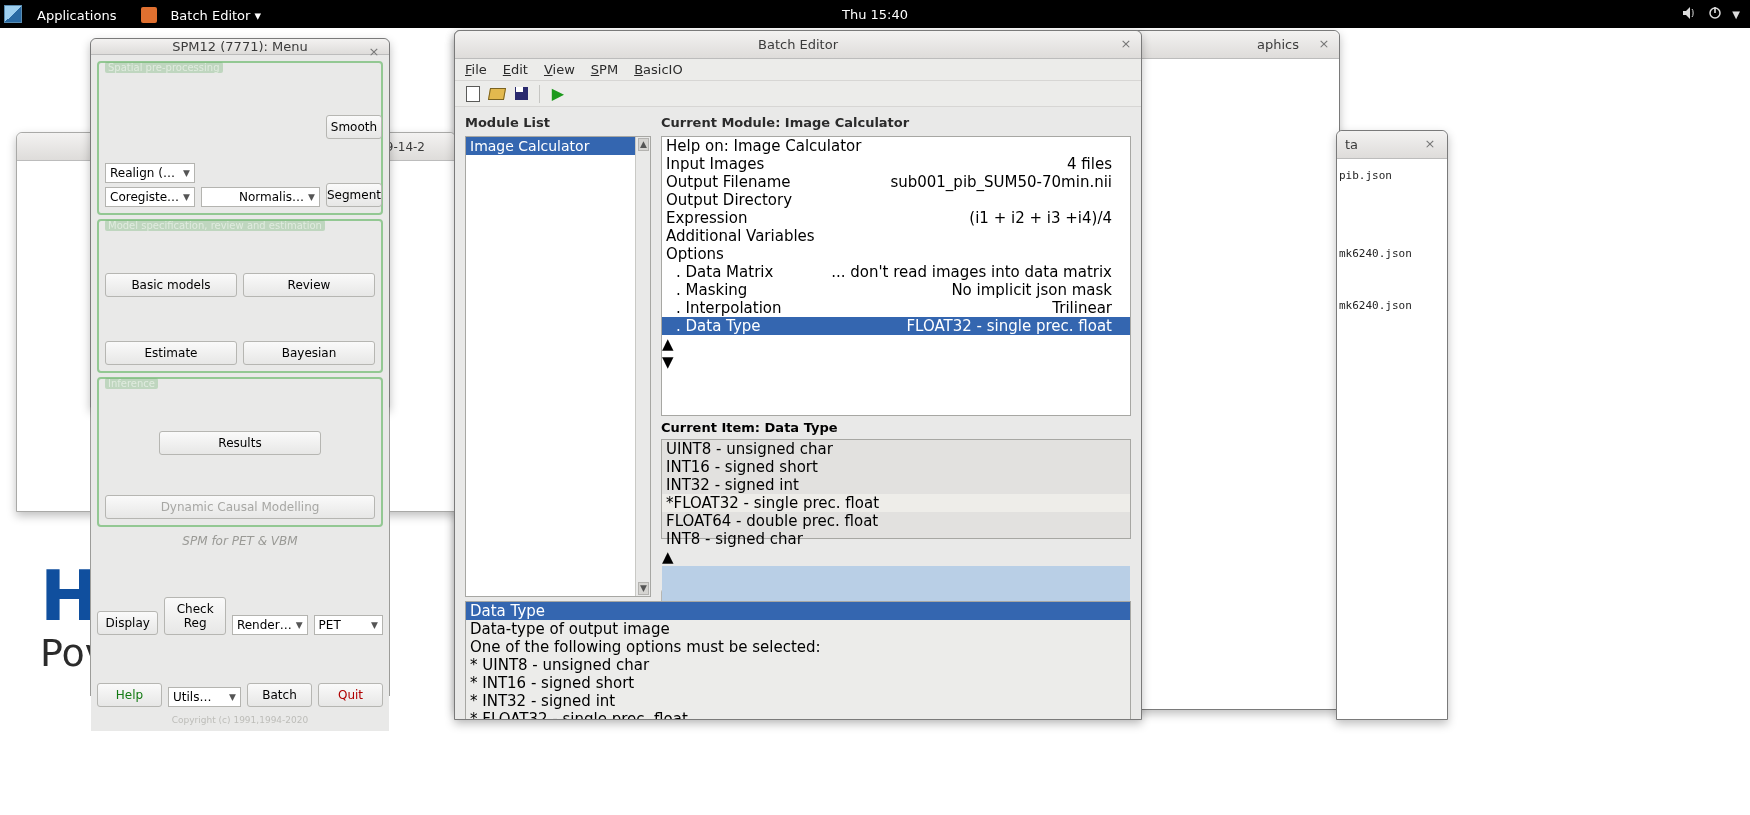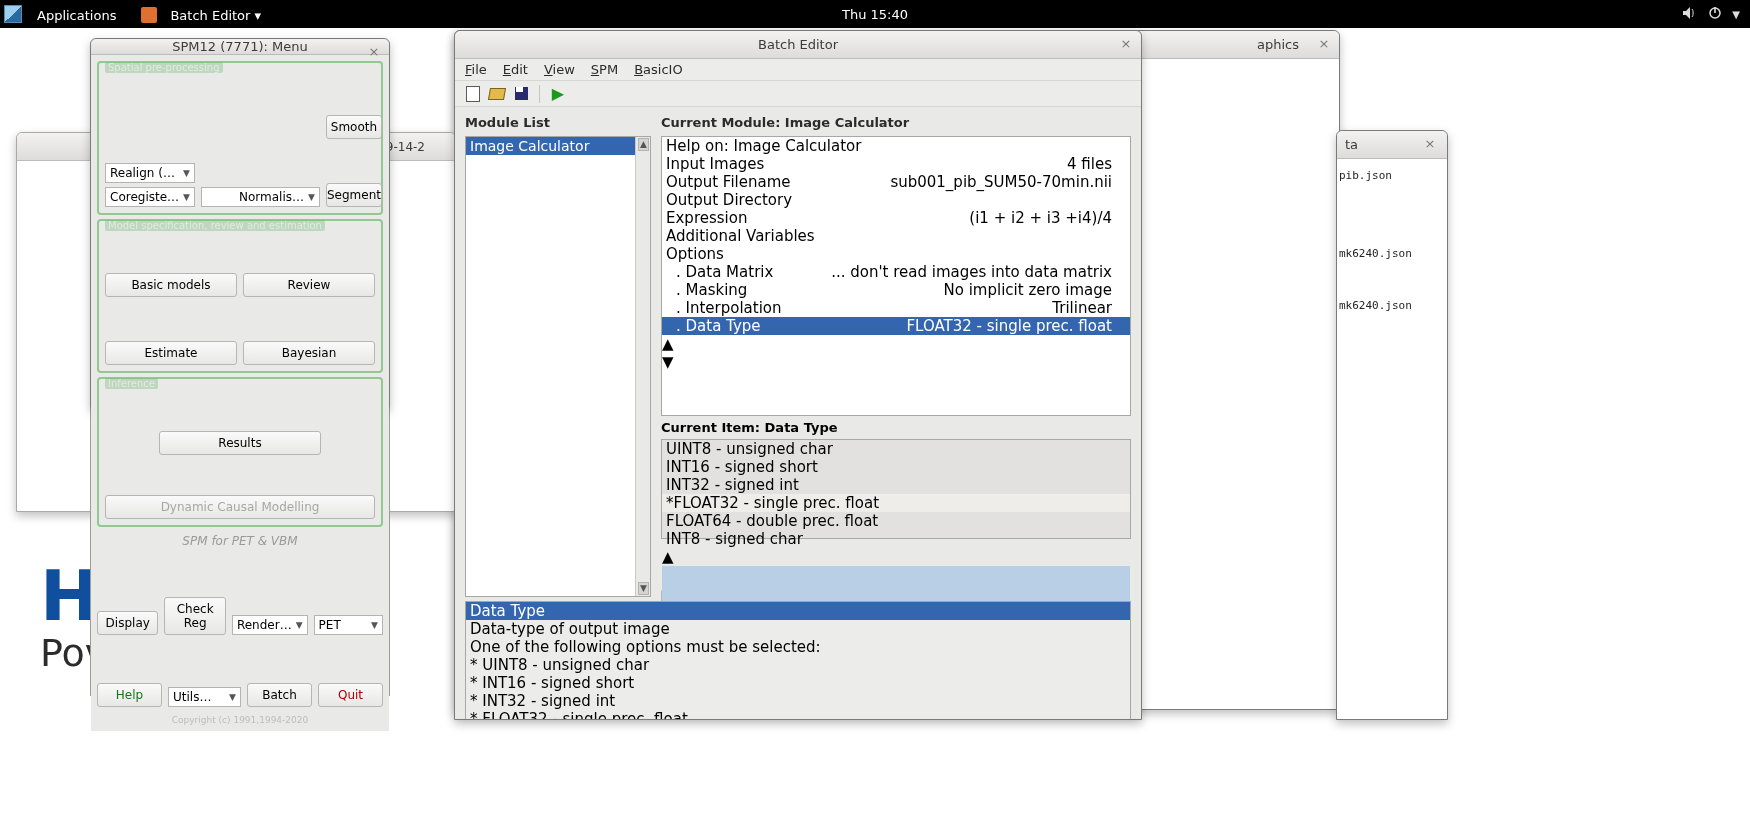--- a/index.html
+++ b/index.html
@@ -317,21 +317,21 @@
         <div class="line">
           <span>Options</span>
           <span></span>
         </div>
         <div class="line">
           <span style="padding-left: 10px;">. Data Matrix</span>
           <span>... don't read images into data matrix</span>
         </div>
         <div class="line">
           <span style="padding-left: 10px;">. Masking</span>
-          <span>No implicit zero image</span>
+          <span>No implicit json mask</span>
         </div>
         <div class="line">
           <span style="padding-left: 10px;">. Interpolation</span>
           <span>Trilinear</span>
         </div>
         <div class="line sel">
           <span style="padding-left: 10px;">. Data Type</span>
           <span>FLOAT32 - single prec. float</span>
         </div>
         <div class="scroll-gutter">

